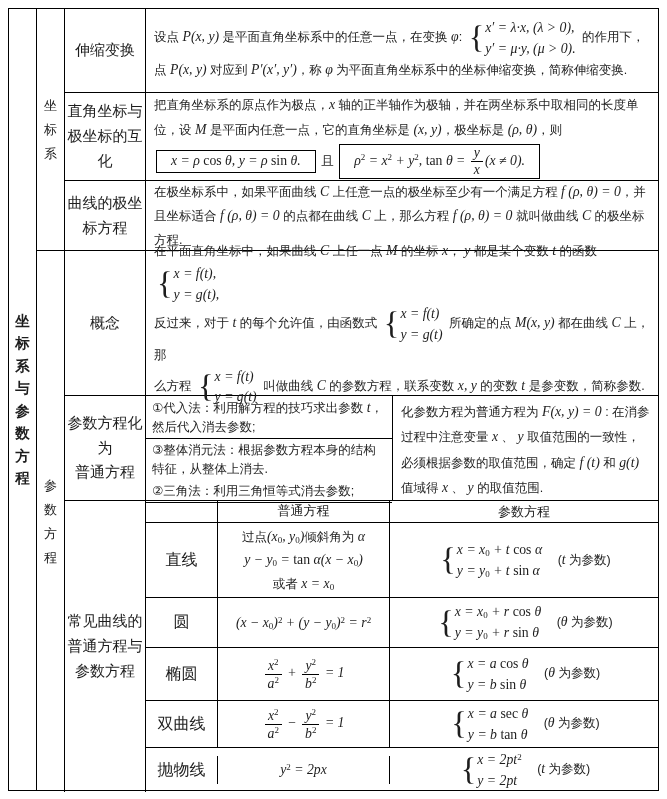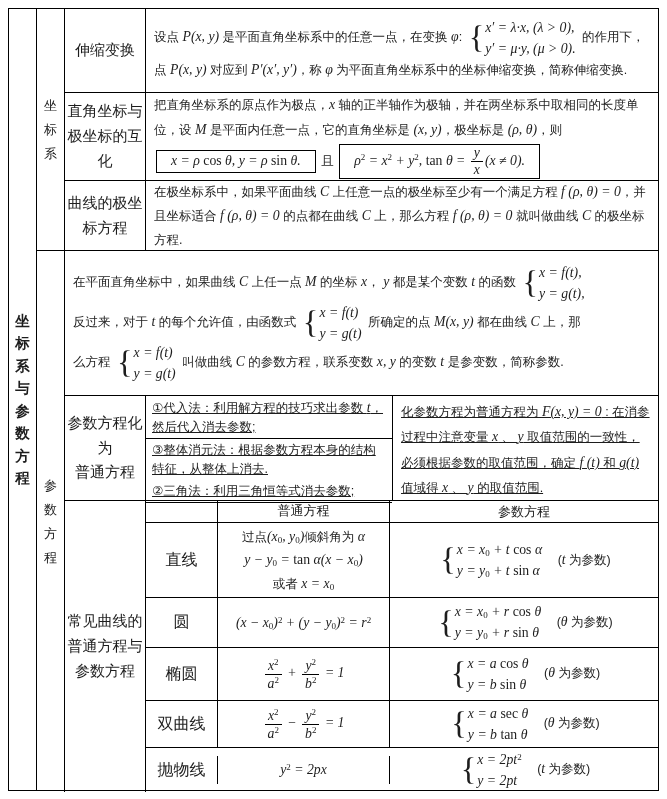--- a/index.html
+++ b/index.html
@@ -37,21 +37,21 @@
   .frac .den { border-top:1px solid #000; }
   .frac .num, .frac .den { padding:0 3px; }
   .cases { display:inline-flex; align-items:center; vertical-align:middle; margin:0 3px; }
   .cases .brace { font-family:"Liberation Serif","DejaVu Serif",serif; font-size:2.6em; line-height:0.85; font-weight:400; margin-right:1px; }
   .cases .clines { display:flex; flex-direction:column; gap:1px; text-align:left; }
   .cline { white-space:nowrap; line-height:1.4; }
   .fbox { display:inline-block; border:1px solid #000; padding:0 14px; margin:1px 2px; vertical-align:middle; line-height:1.5; }
 
   
   .r5 .content { padding:0; }
-  .r5c { display:flex; width:100%; height:100%;text-decoration:underline; }
+  .r5c { display:flex; width:100%; height:100%; }
   .methods { width:247px; border-right:1px solid #000; display:flex; flex-direction:column; flex:none; }
   .method { border-bottom:1px solid #000; padding:2px 6px; display:flex; align-items:center; line-height:1.55; }
   .m1 { height:43px; } .m2 { height:21px; }
   .m3 { flex:1; border-bottom:none; }
   .note { flex:1; padding:3px 8px; line-height:1.85; }
 
   
   .r6 .content { padding:0; }
   .curves { display:flex; flex-direction:column; width:100%; height:100%; }
   .crow { display:flex; border-bottom:1px solid #000; min-height:0; }
@@ -127,20 +127,21 @@
       <div class="sec last sec1">
         <div class="sec-label">
             <div class="vchar">参</div>
             <div class="vchar">数</div>
             <div class="vchar">方</div>
             <div class="vchar">程</div>
           </div>
         <div class="sec-rows">
 
           <div class="row r4">
+            <div class="topic">概念</div>
             <div class="content">
                 <span class="rich"><span class="t">在平面直角坐标中，如果曲线 </span><span class="mi">C</span><span class="t"> 上任一点 </span><span class="mi">M</span><span class="t"> 的坐标 </span><span class="mi">x</span><span class="t">， </span><span class="mi">y</span><span class="t"> 都是某个变数 </span><span class="mi">t</span><span class="t"> 的函数 </span><span class="cases">
                     <span class="brace">{</span>
                     <span class="clines">
                       <span class="cline"><span class="mi">x = f(t),</span></span>
                       <span class="cline"><span class="mi">y = g(t),</span></span>
                     </span>
                   </span><br><span class="t">反过来，对于 </span><span class="mi">t</span><span class="t"> 的每个允许值，由函数式 </span><span class="cases">
                     <span class="brace">{</span>
                     <span class="clines">

